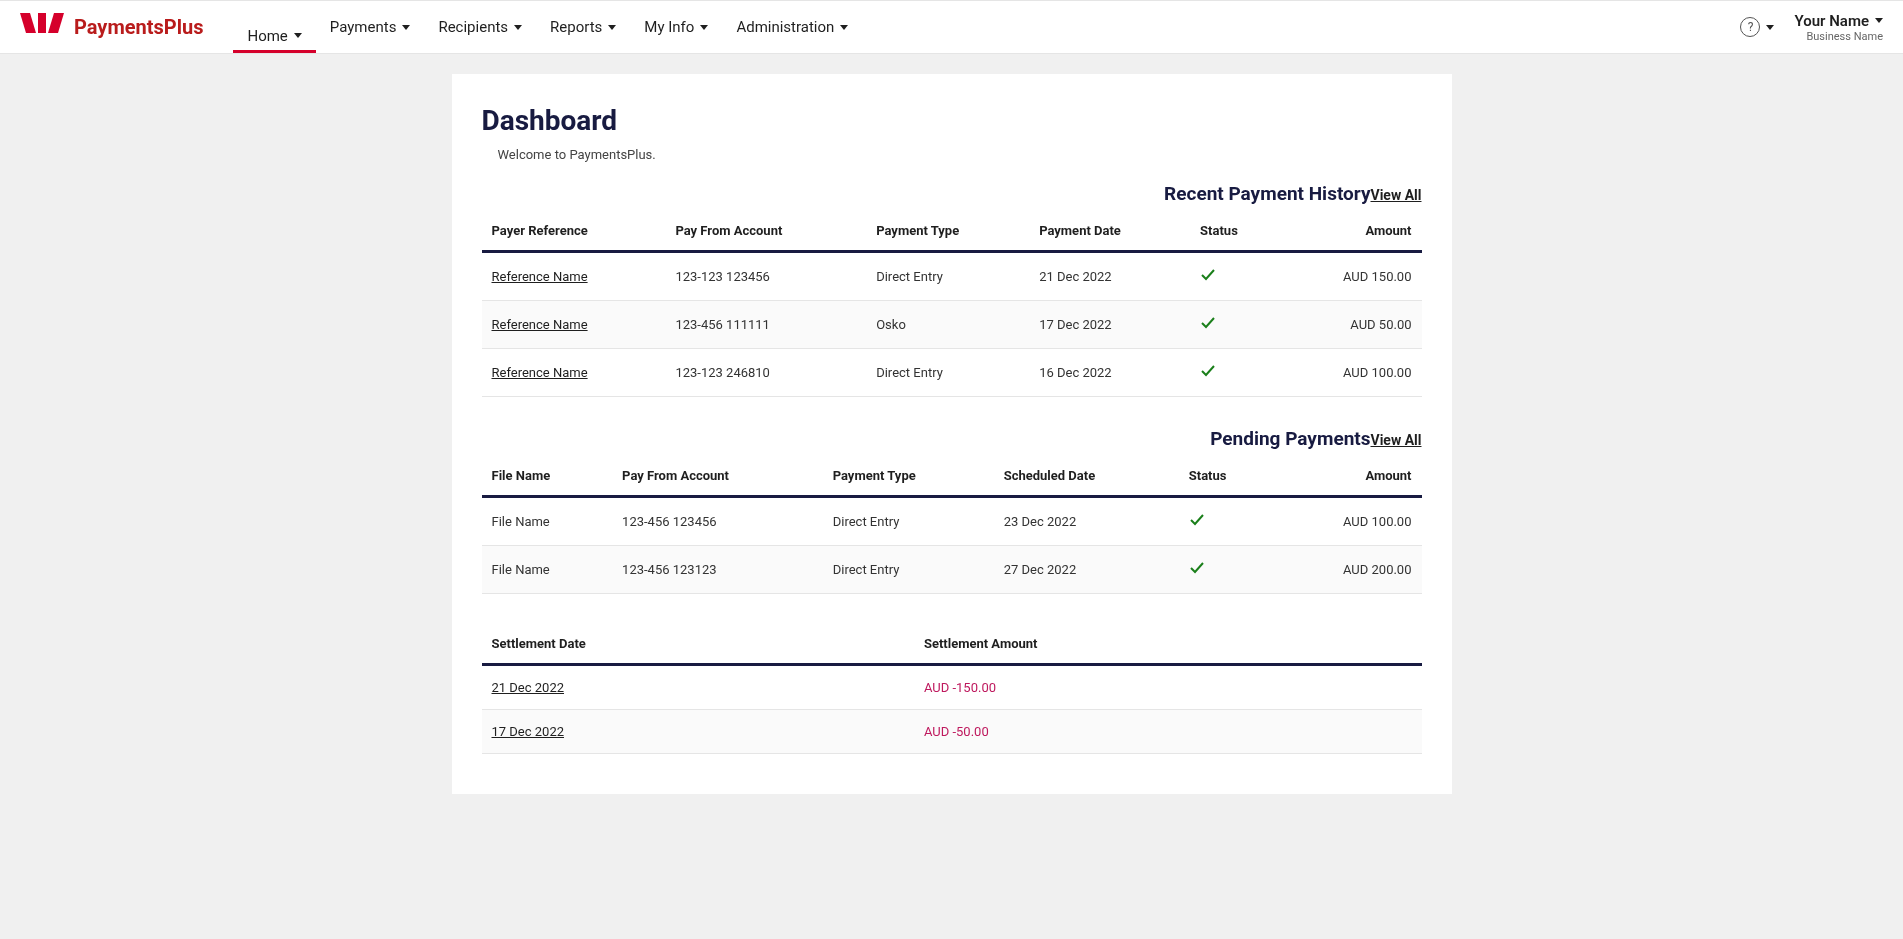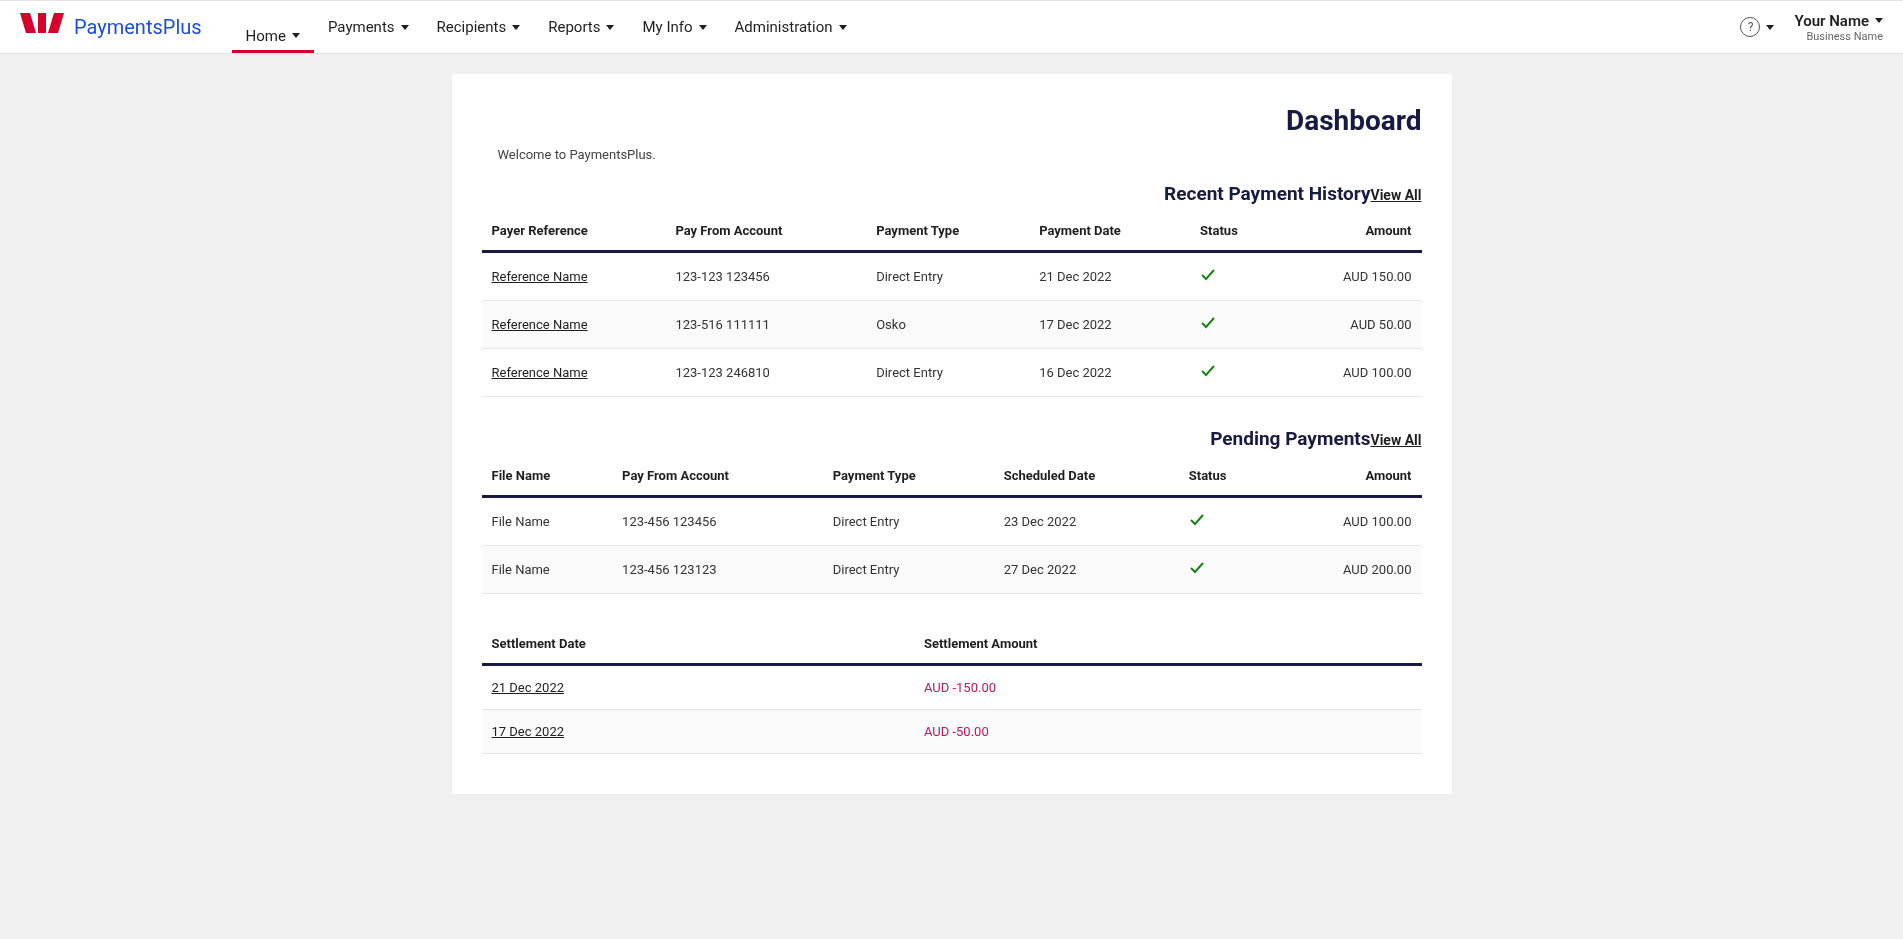--- a/index.html
+++ b/index.html
@@ -13,21 +13,21 @@
     background: #fff;
     border-top: 1px solid #e5e5e5;
     border-bottom: 1px solid #e5e5e5;
     display: flex;
     align-items: center;
     height: 54px;
     padding: 0 20px;
     position: relative;
   }
   .logo-wrap { display: flex; align-items: center; gap: 10px; margin-right: 30px; }
-  .brand-name { font-weight: 400; font-size: 20px; color: #1d4ed8; }
+  .brand-name { font-weight: 700; font-size: 20px; color: #b91c1c; }
   .nav { display: flex; align-items: stretch; height: 100%; }
   .nav-item {
     display: flex;
     align-items: center;
     padding: 0 14px;
     color: #1f1f1f;
     font-size: 15px;
     cursor: pointer;
     gap: 4px;
     height: 100%;
@@ -48,21 +48,21 @@
   }
   .user-block { text-align: right; cursor: pointer; }
   .user-name { font-weight: 600; font-size: 15px; color:#1f1f1f; display:flex; align-items:center; justify-content:flex-end; gap:4px;}
   .business-name { font-size: 11px; color: #666; }
   .main {
     max-width: 1000px;
     margin: 20px auto;
     background: #fff;
     padding: 30px 30px 40px 30px;
   }
-  h1.page-title { font-size: 28px; font-weight: 700; color: #181B41; margin-bottom: 10px; text-align: right; }
+  h1.page-title { font-size: 28px; font-weight: 700; color: #181B41; margin-bottom: 10px; }
   .welcome { font-size: 13px; color: #444; margin-bottom: 20px; margin-left: 16px; }
   .section-head {
     display: flex; align-items: baseline; justify-content: flex-end;
     margin-bottom: 6px;
   }
   .section-title { font-size: 19px; font-weight: 700; color: #181B41; }
   .view-all { font-weight: 700; text-decoration: underline; color: #1f1f1f; cursor: pointer; font-size: 14px; }
   table { width: 100%; border-collapse: collapse; }
   thead th {
     text-align: left; font-size: 13px; font-weight: 700; color: #1f1f1f;
@@ -162,21 +162,21 @@
         <td>123-123 123456</td>
         <td>Direct Entry</td>
         <td>21 Dec 2022</td>
         <td><span class="check"><svg viewBox="0 0 16 16">
                 <polyline points="2,8 6,12 14,3"></polyline>
               </svg></span></td>
         <td class="amount-col">AUD 150.00</td>
       </tr>
       <tr>
         <td><span class="link-cell">Reference Name</span></td>
-        <td>123-516 111111</td>
+        <td>123-456 111111</td>
         <td>Osko</td>
         <td>17 Dec 2022</td>
         <td><span class="check"><svg viewBox="0 0 16 16">
                 <polyline points="2,8 6,12 14,3"></polyline>
               </svg></span></td>
         <td class="amount-col">AUD 50.00</td>
       </tr>
       <tr>
         <td><span class="link-cell">Reference Name</span></td>
         <td>123-123 246810</td>

